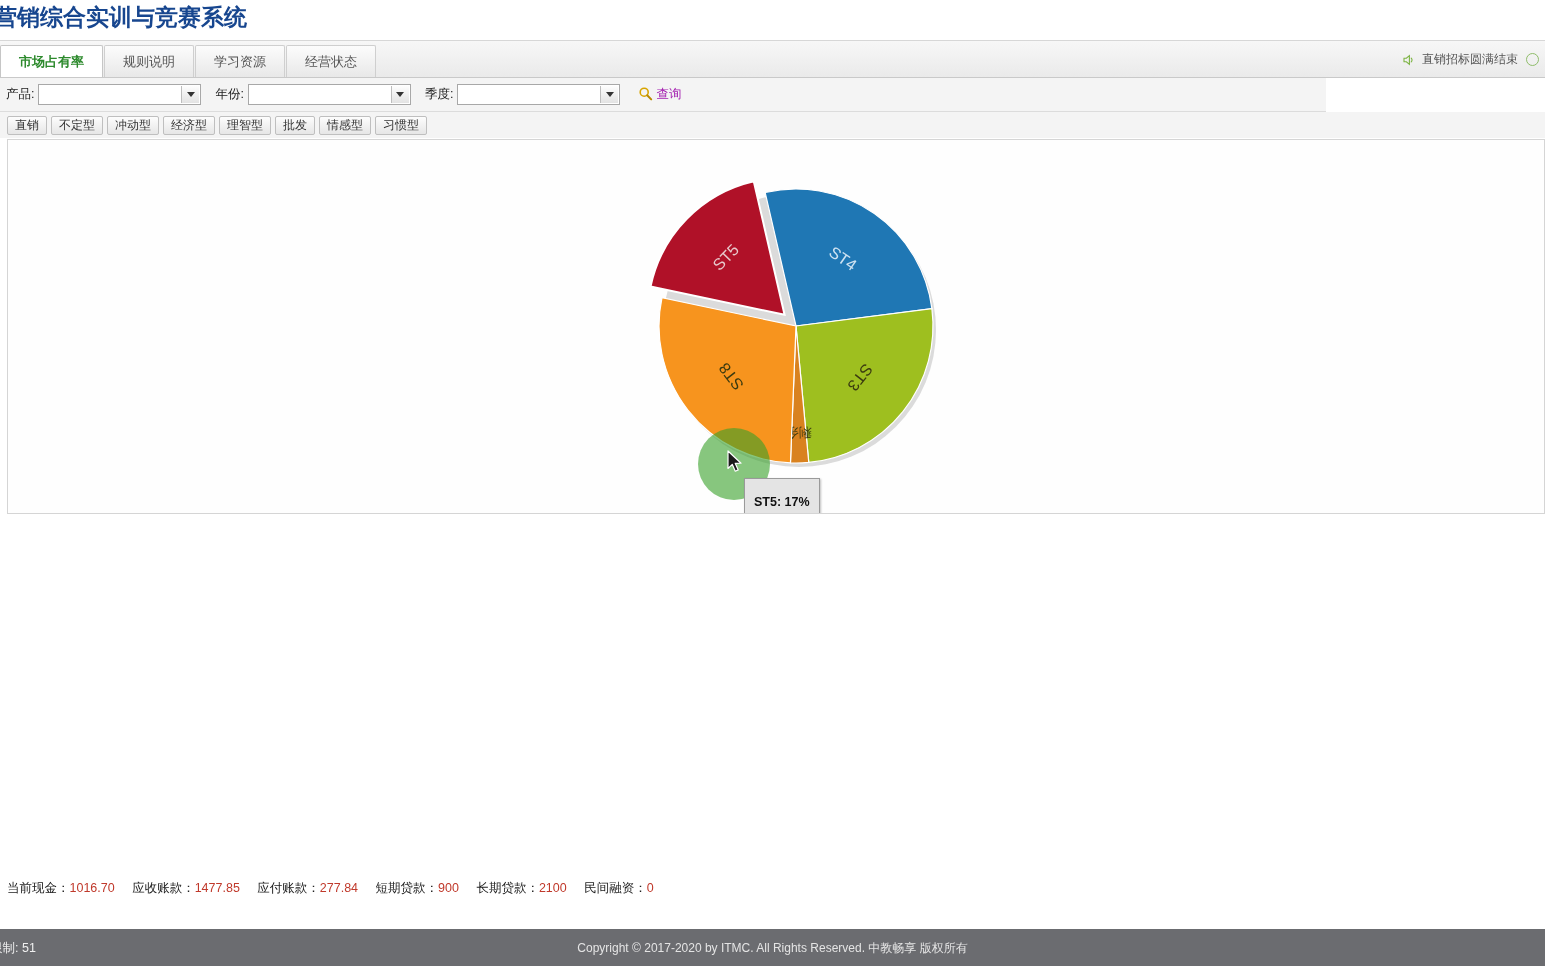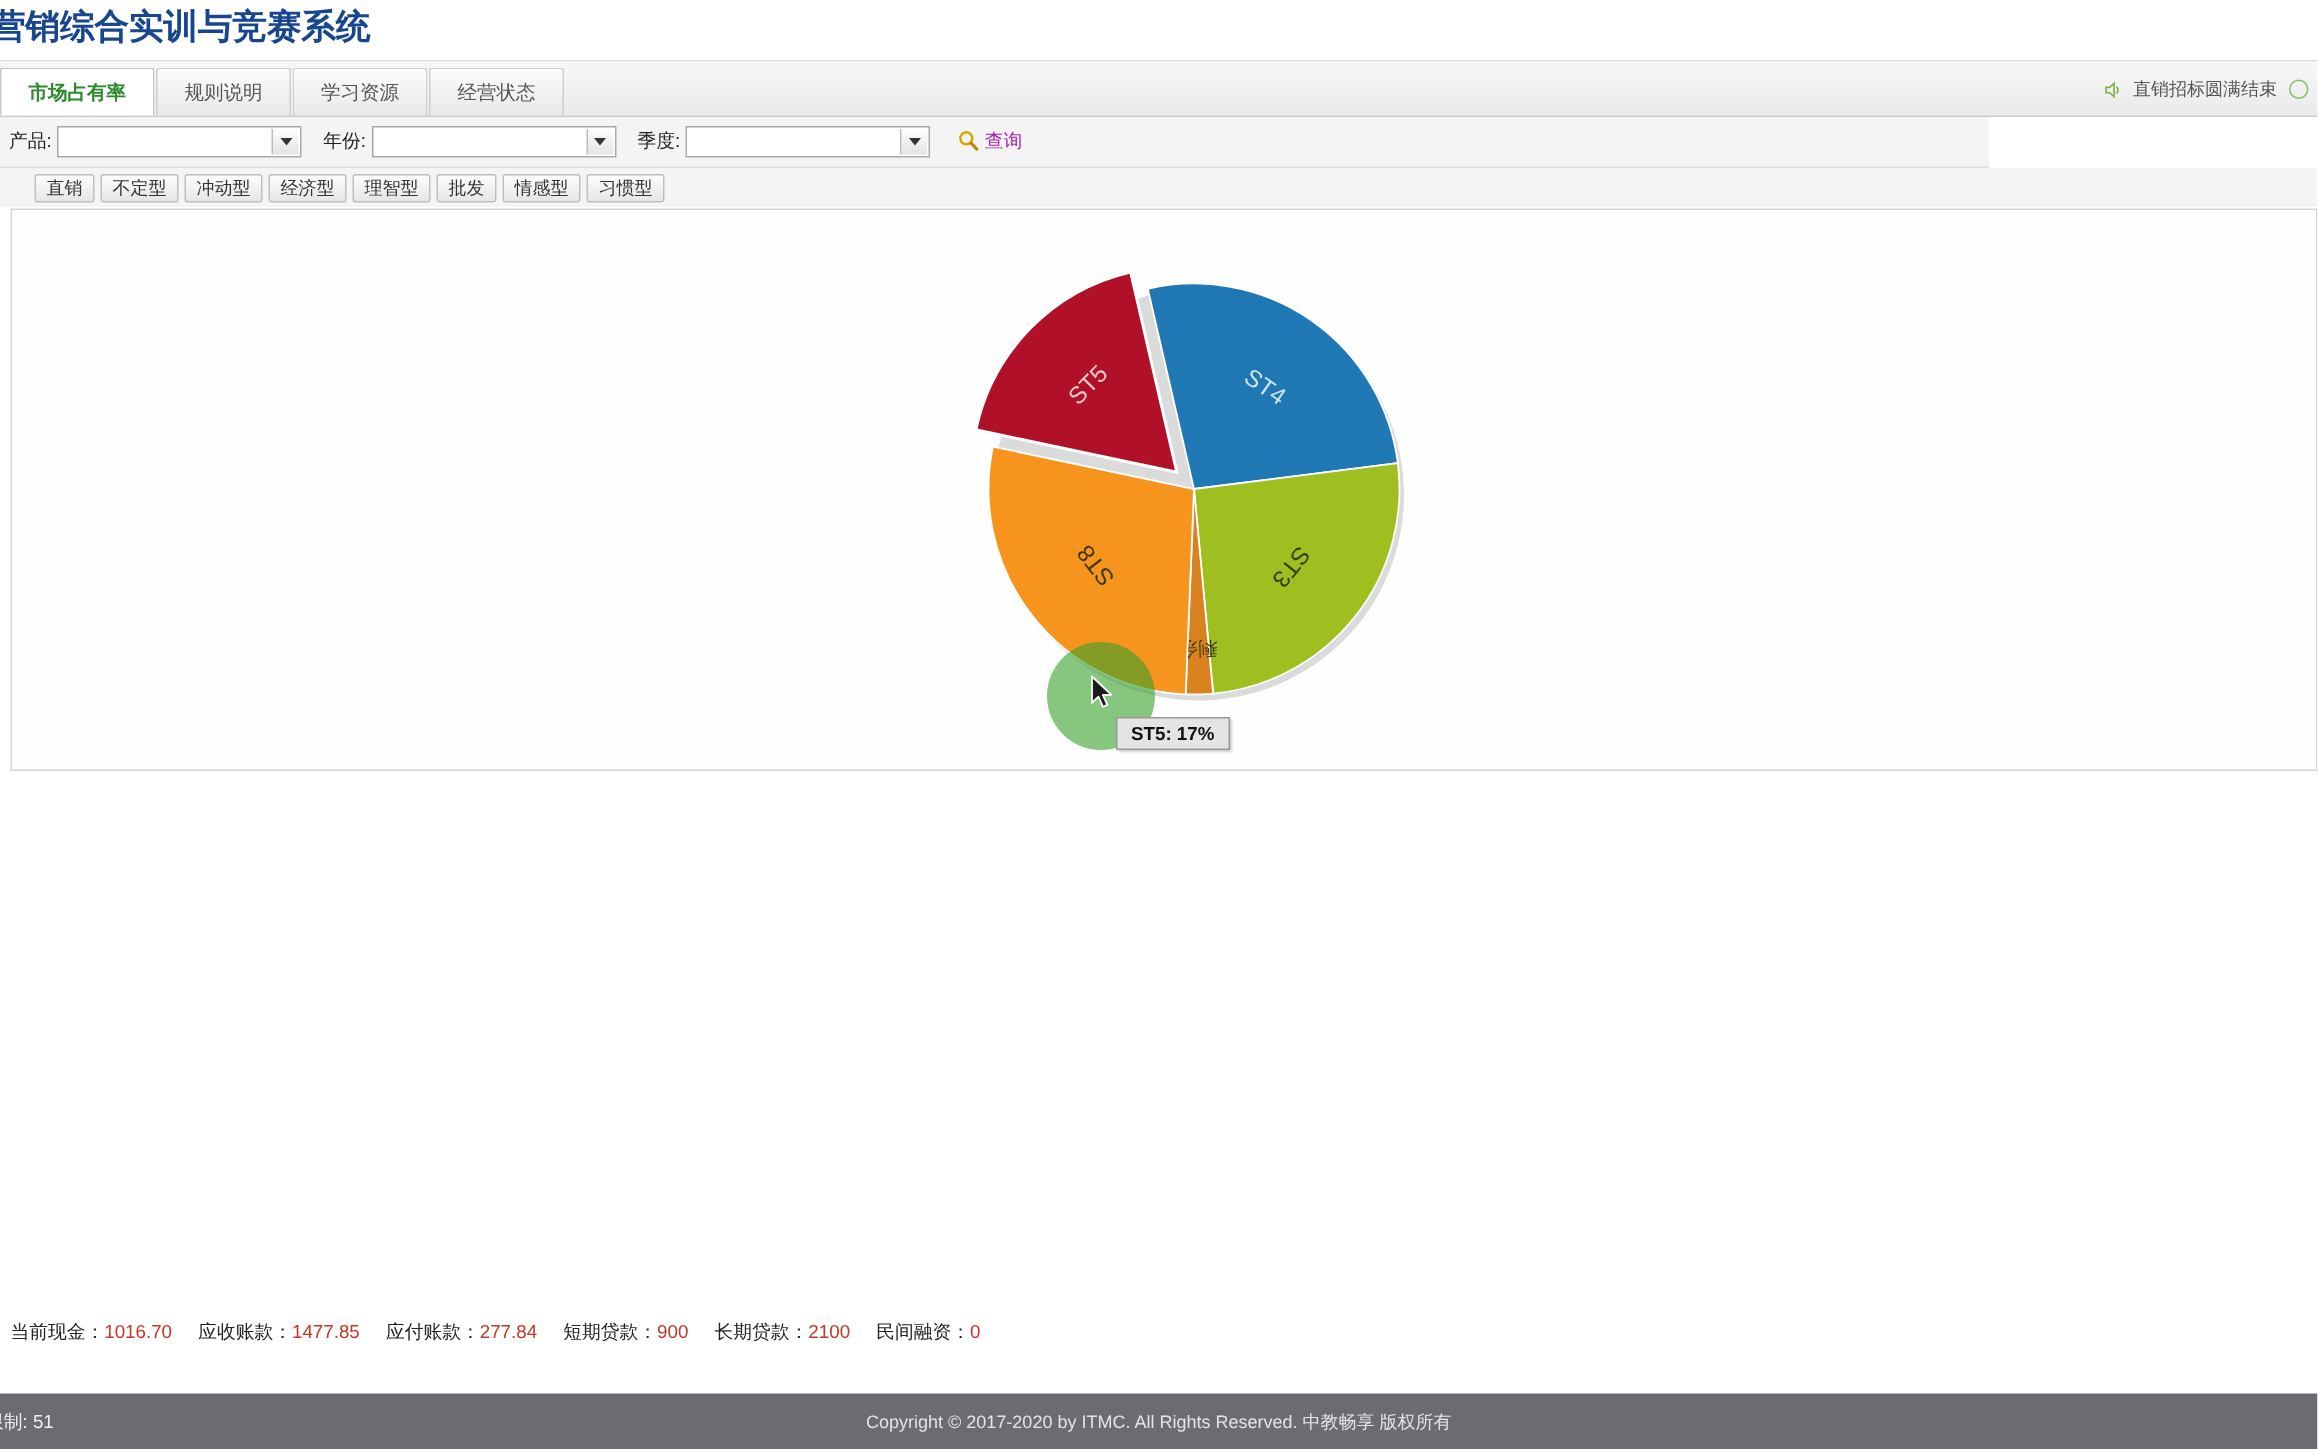--- a/index.html
+++ b/index.html
@@ -99,21 +99,21 @@
   }
   .query-btn{
     display:flex;align-items:center;gap:3px;cursor:pointer;
     font-size:12.5px;color:#a21caf;margin-left:4px;white-space:nowrap;
   }
 
   
   .typebar{
     position:absolute;left:0;top:112px;width:1545px;height:26px;
     background:#f4f4f4;display:flex;align-items:center;
-    padding-left:23px;gap:4px;box-sizing:border-box;
+    padding-left:7px;gap:4px;box-sizing:border-box;
   }
   .typebtn{
     height:19px;padding:0 7px;
     display:flex;align-items:center;justify-content:center;
     font-size:12px;color:#333;
     background:linear-gradient(#fdfdfd,#e6e6e6);
     border:1px solid #bfbfbf;border-radius:2px;
     box-sizing:border-box;white-space:nowrap;cursor:pointer;
   }
 
@@ -122,21 +122,21 @@
     position:absolute;left:7px;top:139px;width:1538px;height:375px;
     background:#fefefe;border:1px solid #d5d5d5;
     box-sizing:border-box;overflow:hidden;
   }
   .chart-stage{position:absolute;left:0;top:0;width:100%;height:100%;}
 
   .tooltip{
     position:absolute;left:736px;top:338px;
     background:#e4e4e4;border:1px solid #9a9a9a;
     font-size:12.5px;font-weight:bold;color:#111;
-    padding:3px 9px;white-space:nowrap;
+    padding:16px 9px;white-space:nowrap;
     box-shadow:1px 1px 2px rgba(0,0,0,.25);
     z-index:30;
   }
   .cursor-ptr{
     position:absolute;left:719px;top:310px;z-index:40;pointer-events:none;
   }
   .hover-blob{
     position:absolute;left:690px;top:288px;width:72px;height:72px;
     border-radius:50%;
     background:rgba(55,160,40,0.60);

